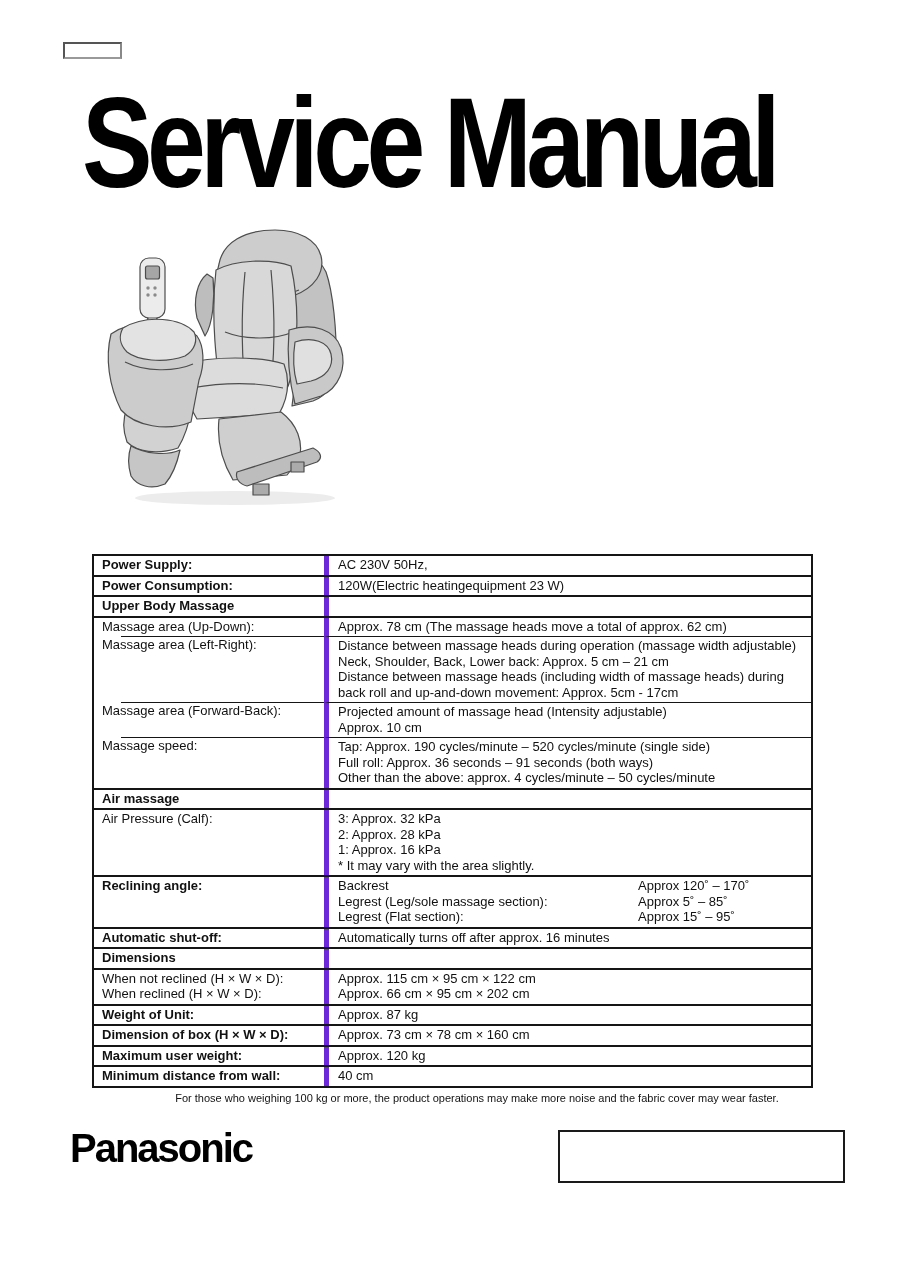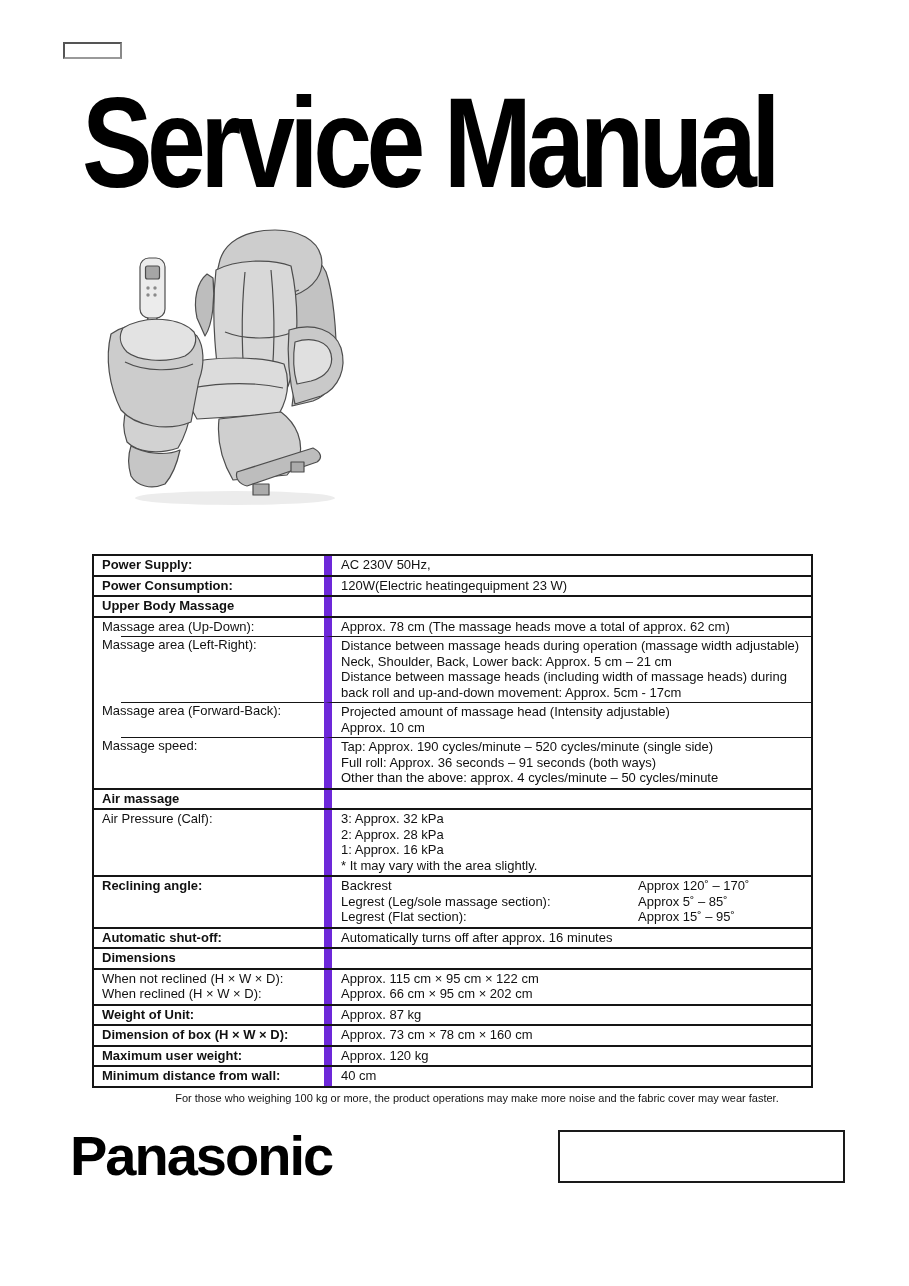--- a/index.html
+++ b/index.html
@@ -15,31 +15,31 @@
 
   .chair-wrap{position:absolute;left:85px;top:212px;width:280px;height:300px;}
 
   .spec-table{position:absolute;left:92px;top:554px;width:721px;box-sizing:border-box;
               border:2px solid #151515;font-size:13px;line-height:15.5px;}
   .row{display:flex;border-top:2px solid #151515;}
   .row.first{border-top:none;}
   .row.partline{border-top:none;}
   .lbl{width:230px;box-sizing:border-box;font-weight:bold;padding:1px 4px 2px 8px;position:relative;border-radius:9px;}
   .lbl.indent{font-weight:normal;}
-  .val{flex:1;box-sizing:border-box;border-left:8px solid #6d28d9;padding:1px 6px 2px 9px;}
+  .val{flex:1;box-sizing:border-box;border-left:5px solid #6d28d9;padding:1px 6px 2px 9px;}
   .partline .lbl::before{content:"";position:absolute;top:0;left:27px;right:0;border-top:1px solid #151515;}
   .partline .val{border-top:1px solid #151515;}
   .pair{display:flex;}
   .pl{flex:1;}
   .pr{width:167px;margin-left:18px;}
   .line{display:block;}
 
   .footer-note{position:absolute;left:92px;top:1092px;width:770px;font-size:11px;color:#111;text-align:center;}
 
-  .panasonic{position:absolute;left:70px;top:1128px;font-size:56px;font-weight:bold;color:#000;
+  .panasonic{position:absolute;left:70px;top:1128px;font-size:40px;font-weight:bold;color:#000;
              letter-spacing:-2px;line-height:1;white-space:nowrap;}
 
   .bottom-box{position:absolute;left:558px;top:1130px;width:283px;height:49px;background:#fff;
               border:2px solid #1a1a1a;}
 </style>
 </head>
 <body>
 
 <div class="page">
 

